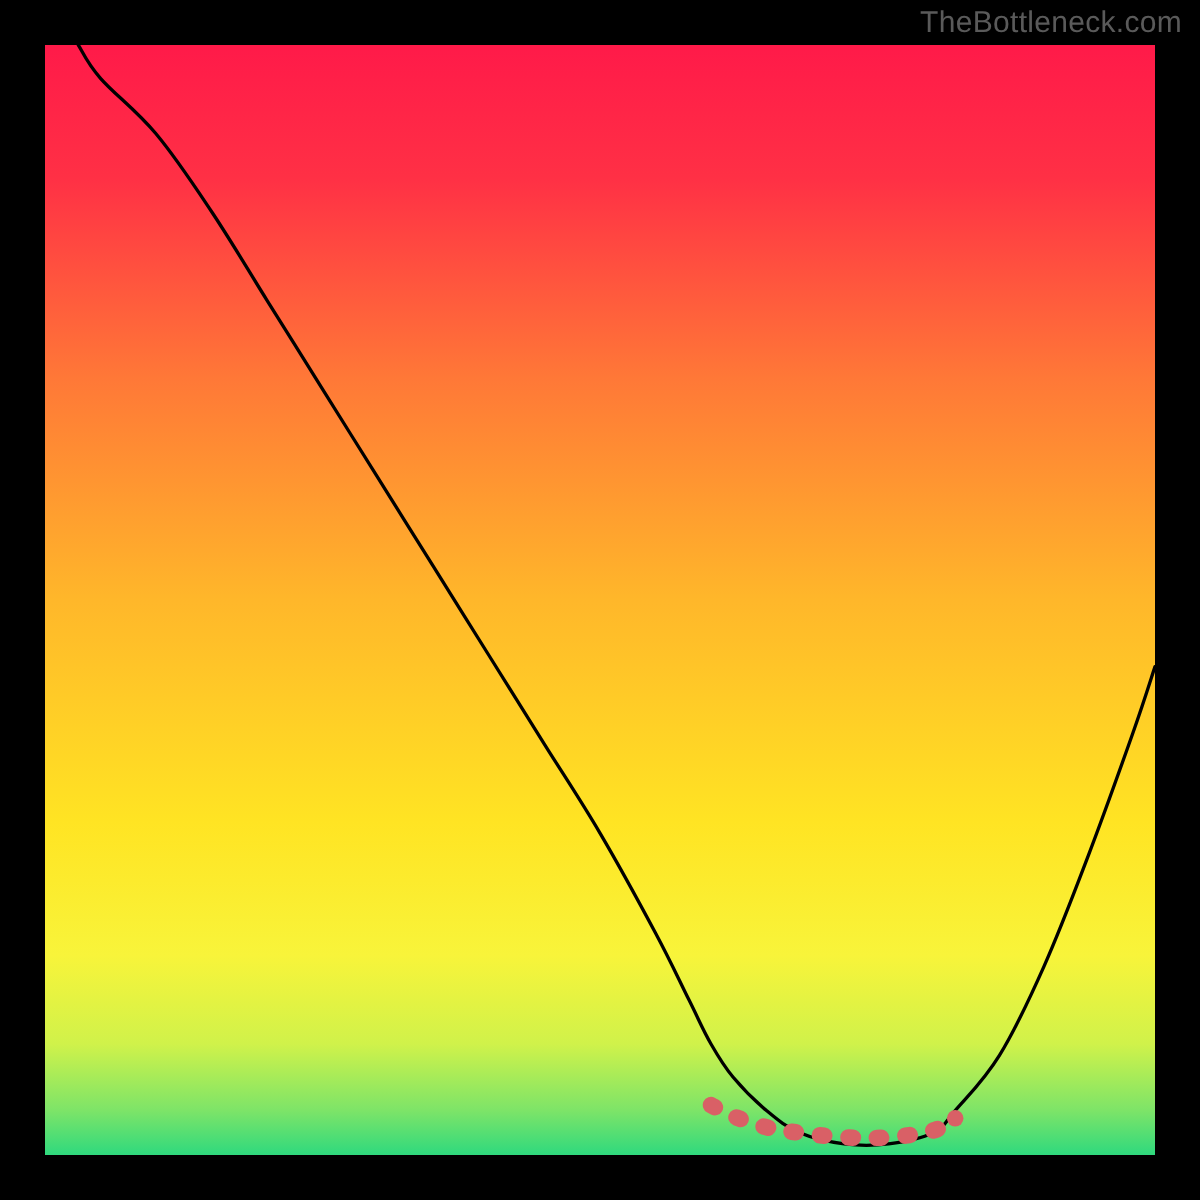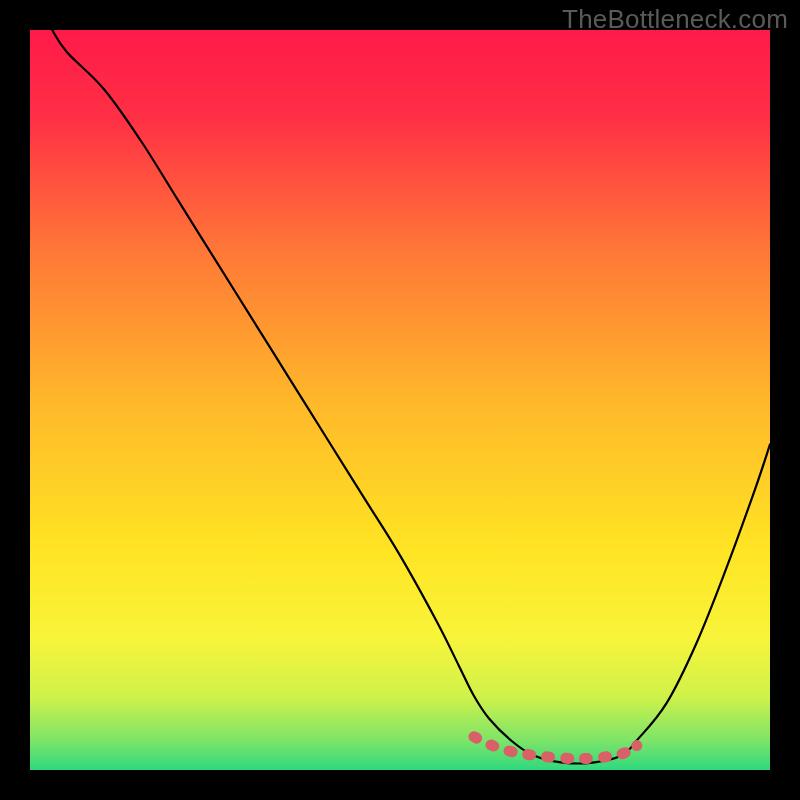--- a/index.html
+++ b/index.html
@@ -15,21 +15,21 @@
     position: relative;
     width: 800px;
     height: 800px;
     background: #000;
   }
   .watermark {
     position: absolute;
     top: 4px;
     right: 12px;
     color: #5a5a5a;
-    font-size: 26px;
+    font-size: 20px;
     font-weight: 400;
     letter-spacing: 0.2px;
     z-index: 10;
   }
   .plot {
     position: absolute;
     left: 30px;
     top: 30px;
     width: 740px;
     height: 740px;

